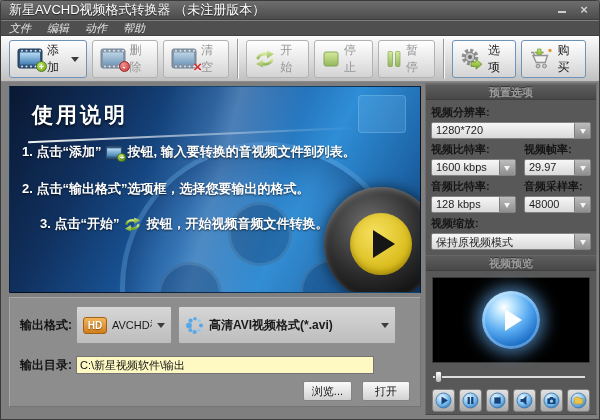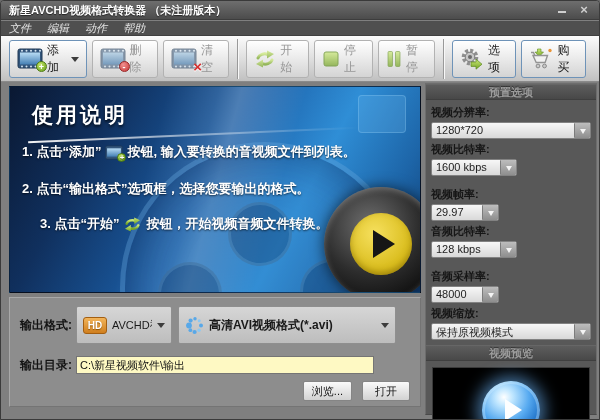--- a/index.html
+++ b/index.html
@@ -13,21 +13,21 @@
     background: #7f7f7f; border: 1px solid #3a3a3a;
     border-radius: 4px 4px 0 0; overflow: hidden;
   }
   
   .titlebar {
     position: absolute; top: 0; left: 0; right: 0; height: 19px;
     background: linear-gradient(#6e6e6e, #4c4c4c);
     border-bottom: 1px solid #3d3d3d;
     display: flex; align-items: center; padding: 0 8px;
   }
-  .titlebar .title { color: #fff; font-size: 11px; font-weight: bold; text-shadow: 0 1px 1px #222; }
+  .titlebar .title { color: #fff; font-size: 13px; font-weight: normal; text-shadow: 0 1px 1px #222; }
   .win-btns { margin-left: auto; display: flex; gap: 8px; }
   .win-btn { width: 14px; height: 12px; display: flex; align-items: center; justify-content: center; cursor: default; }
   .win-btn.min::after { content: ""; width: 8px; height: 2px; background: #cfcfcf; margin-top: 4px; }
   .win-btn.close::after { content: "×"; color: #cfcfcf; font-size: 13px; font-weight: bold; line-height: 10px; }
   
   .menubar {
     position: absolute; top: 20px; left: 0; right: 0; height: 15px;
     background: #4f4f4f; display: flex; align-items: center; padding: 0 8px; gap: 16px;
     border-bottom: 1px solid #404040;
     font-style: italic;
@@ -106,21 +106,21 @@
   .dd {
     display: flex; height: 17px; background: linear-gradient(#f7f7f7, #d9d9d9);
     border: 1px solid #828282; border-radius: 2px; align-items: stretch; overflow: hidden;
   }
   .dd .dd-val { flex: 1; font-size: 11px; color: #1d1d1d; padding: 1px 4px; white-space: nowrap; overflow: hidden; }
   .dd-btn {
     width: 16px; background: linear-gradient(#bdbdbd, #8e8e8e);
     border-left: 1px solid #7c7c7c; border-radius: 1px; display: flex; align-items: center; justify-content: center;
   }
   .dd-btn::after { content: ""; border: 3.5px solid transparent; border-top: 5px solid #f4f4f4; margin-top: 4px; }
-  .two-col { display: flex; gap: 8px; flex-direction: column; }
+  .two-col { display: flex; gap: 8px; }
   .two-col .c1 { width: 86px; } .two-col .c2 { width: 68px; }
   
   .preview-box {
     margin: 4px auto 0; width: 158px; height: 86px; background: #000; border: 1px solid #3a3a3a;
     display: flex; align-items: center; justify-content: center;
   }
   .preview-play {
     width: 58px; height: 58px; border-radius: 50%;
     background: radial-gradient(circle at 38% 28%, #ffffff 0%, #bfe6ff 16%, #57aaf0 45%, #1366c0 76%, #0a4a94 100%);
     box-shadow: 0 0 16px 5px rgba(110,185,255,.6), inset 0 0 0 3px rgba(215,240,255,.35);

